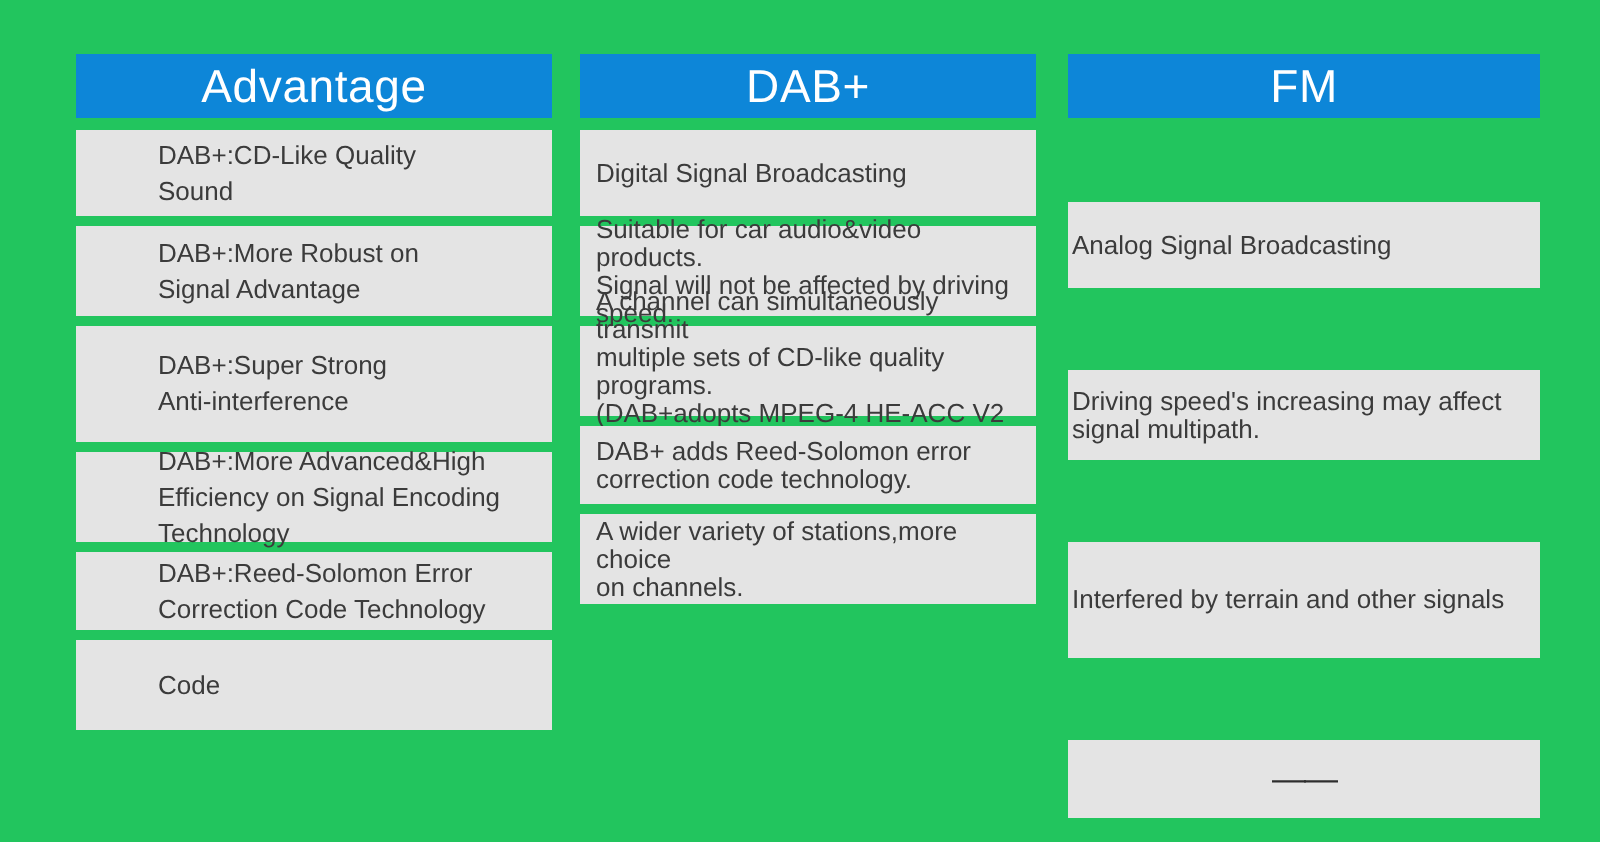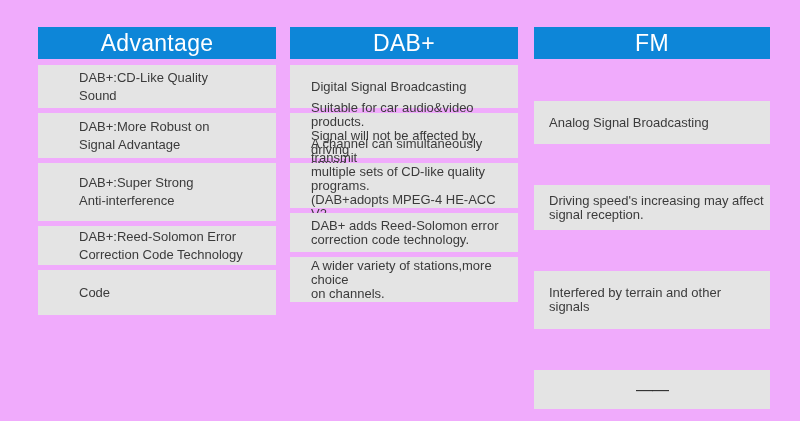--- a/index.html
+++ b/index.html
@@ -4,21 +4,21 @@
 <style>
   html, body { margin: 0; padding: 0; }
   body {
     width: 800px; height: 421px;
     background: #ffffff;
     font-family: "Liberation Sans", "DejaVu Sans", sans-serif;
   }
   .canvas {
     position: relative;
     width: 800px; height: 421px;
-    background: #f0abfc;
+    background: #22c55e;
     overflow: hidden;
   }
   .table {
     position: absolute;
     left: 38px; top: 27px;
     display: flex;
   }
   .col { display: flex; flex-direction: column; }
   .col-advantage { width: 238px; }
   .col-dab       { width: 228px; margin-left: 14px; border-radius: 25px; }
@@ -44,22 +44,22 @@
     display: flex;
     align-items: center;
     margin-bottom: 5px;
     box-sizing: border-box;
     flex: none;
   }
   .cell:last-child { margin-bottom: 0; }
   .cell span { white-space: pre-line; }
 
   .col-advantage .cell { padding-left: 41px; padding-right: 14px; line-height: 18px; }
-  .col-dab       .cell { padding-left: 21px;  padding-right: 5px;  line-height: 14px; align-items: center; }
-  .col-fm        .cell { padding-left: 15px; padding-right: 5px;  line-height: 14px; }
+  .col-dab       .cell { padding-left: 8px;  padding-right: 5px;  line-height: 14px; align-items: center; }
+  .col-fm        .cell { padding-left: 2px; padding-right: 5px;  line-height: 14px; }
 
   
   .r0 { height: 43px; }
   .r1 { height: 45px; }
   .r2 { height: 58px; }
   .r3 { height: 45px; }
   .r4 { height: 39px; }
   .r5 { height: 45px; }
 
   .cell.center {
@@ -83,20 +83,25 @@
           <span>DAB+:CD-Like Quality
 Sound</span>
         </div>
       <div class="cell r1">
           <span>DAB+:More Robust on
 Signal Advantage</span>
         </div>
       <div class="cell r2">
           <span>DAB+:Super Strong
 Anti-interference</span>
+        </div>
+      <div class="cell r3">
+          <span>DAB+:More Advanced&amp;High
+Efficiency on Signal Encoding
+Technology</span>
         </div>
       <div class="cell r4">
           <span>DAB+:Reed-Solomon Error
 Correction Code Technology</span>
         </div>
       <div class="cell r5">
           <span>Code</span>
         </div>
     </div>
 
@@ -126,21 +131,21 @@
         </div>
     </div>
 
     <div class="col col-fm">
       <div class="col-header">FM</div>
       <div class="cell r0">
           <span>Analog Signal Broadcasting</span>
         </div>
       <div class="cell r1">
           <span>Driving speed's increasing may affect
-signal reception.</span>
+signal multipath.</span>
         </div>
       <div class="cell r2">
           <span>Interfered by terrain and other signals</span>
         </div>
       <div class="cell r4 center">
           <span>——</span>
         </div>
       <div class="cell r5 center">
           <span>——</span>
         </div>

